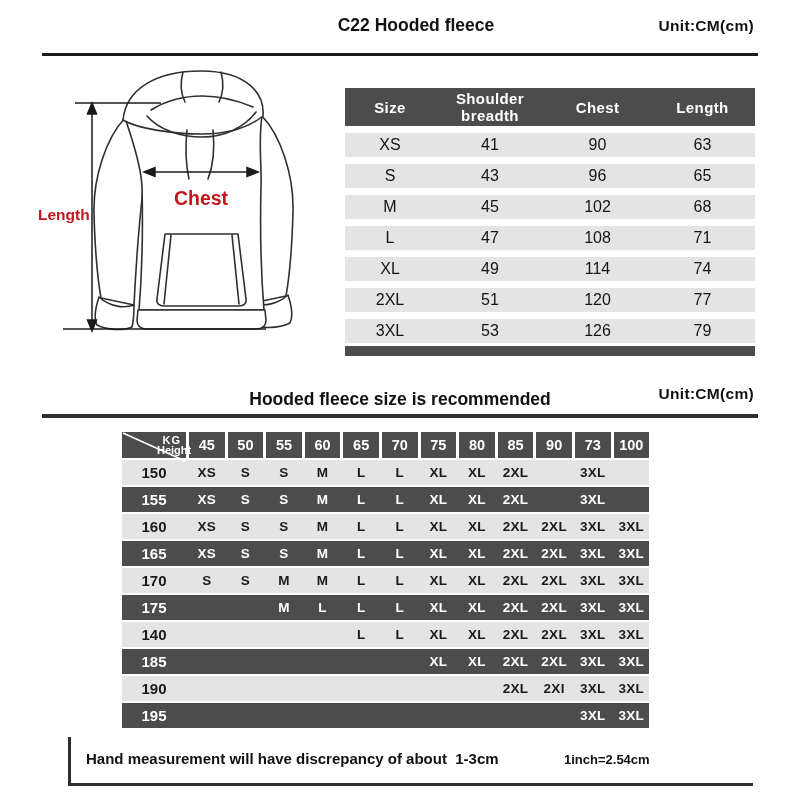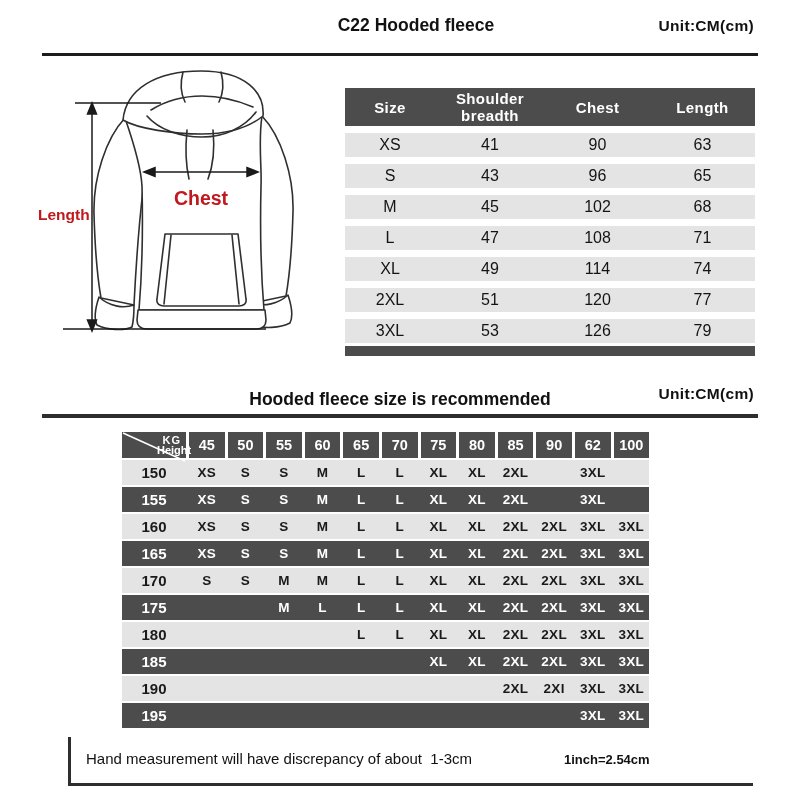--- a/index.html
+++ b/index.html
@@ -41,21 +41,21 @@
   .m-corner svg{position:absolute;left:0;top:0;}
   .m-row{height:25px;margin-top:2px;align-items:center;text-align:center;}
   .m-row.light{background:var(--light);color:#1a1a1a;}
   .m-row.dark{background:var(--dark);color:#ffffff;}
   .m-height{font-weight:bold;font-size:15px;}
   .m-cell{font-weight:bold;font-size:13.5px;letter-spacing:0.3px;}
 
   
   .v-line{left:68px;top:737px;width:2.5px;height:48px;background:#2e2e2e;}
   .h-line{left:68px;top:783px;width:685px;height:3px;background:#2e2e2e;}
-  .footer-note{left:86px;top:750px;font-size:15px;font-weight:normal;white-space:pre;color:#111;}
+  .footer-note{left:86px;top:750px;font-size:15px;font-weight:bold;white-space:pre;color:#111;}
   .conv-note{left:564px;top:752px;font-size:13px;font-weight:bold;color:#111;}
 </style>
 </head>
 <body style="--dark: #4c4c4c; --light: #e4e4e4; --line: #1c1c1c;">
 
 <div class="abs page-title">C22 Hooded fleece</div>
 <div class="abs unit-label unit-top">Unit:CM(cm)</div>
 <div class="abs divider divider1"></div>
 
 <svg class="abs diagram" width="300" height="295" viewBox="0 0 300 295">
@@ -168,21 +168,21 @@
   <div class="w-cell">45</div>
       <div class="w-cell">50</div>
       <div class="w-cell">55</div>
       <div class="w-cell">60</div>
       <div class="w-cell">65</div>
       <div class="w-cell">70</div>
       <div class="w-cell">75</div>
       <div class="w-cell">80</div>
       <div class="w-cell">85</div>
       <div class="w-cell">90</div>
-      <div class="w-cell">62</div>
+      <div class="w-cell">73</div>
       <div class="w-cell">100</div>
     </div>
   <div>
       <div class="m-row light">
         <div class="m-height">150</div>
         <div class="m-cell">XS</div>
         <div class="m-cell">S</div>
         <div class="m-cell">S</div>
         <div class="m-cell">M</div>
         <div class="m-cell">L</div>
@@ -263,21 +263,21 @@
         <div class="m-cell">L</div>
         <div class="m-cell">L</div>
         <div class="m-cell">XL</div>
         <div class="m-cell">XL</div>
         <div class="m-cell">2XL</div>
         <div class="m-cell">2XL</div>
         <div class="m-cell">3XL</div>
         <div class="m-cell">3XL</div>
       </div>
       <div class="m-row light">
-        <div class="m-height">180</div>
+        <div class="m-height">140</div>
         <div class="m-cell"></div>
         <div class="m-cell"></div>
         <div class="m-cell"></div>
         <div class="m-cell"></div>
         <div class="m-cell">L</div>
         <div class="m-cell">L</div>
         <div class="m-cell">XL</div>
         <div class="m-cell">XL</div>
         <div class="m-cell">2XL</div>
         <div class="m-cell">2XL</div>

